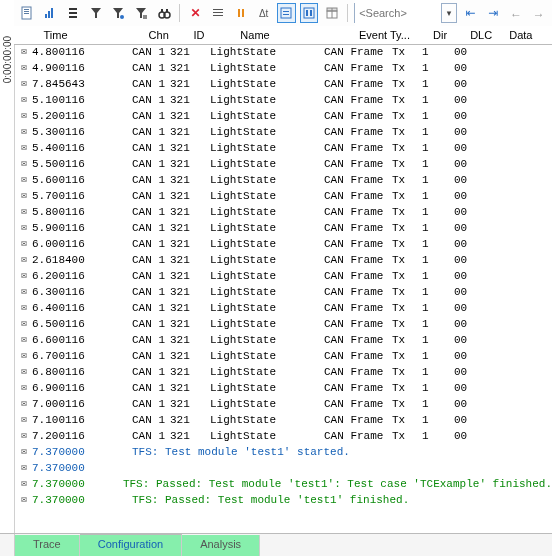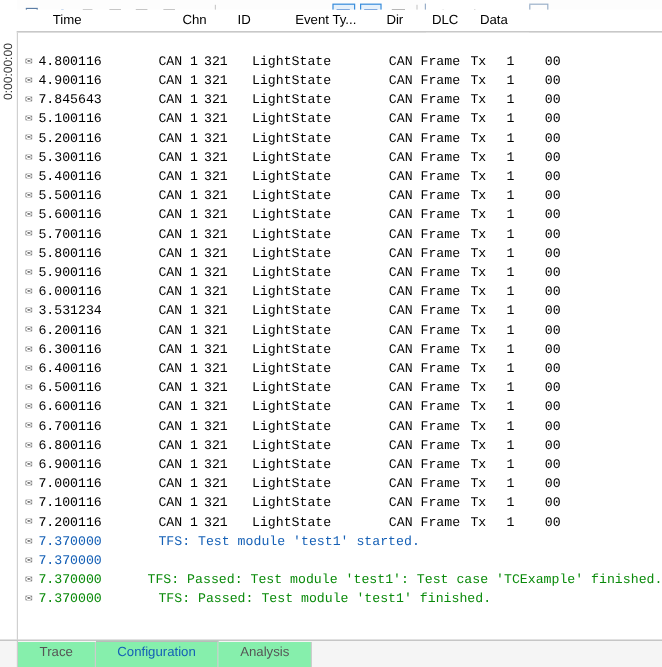--- a/index.html
+++ b/index.html
@@ -5,21 +5,21 @@
 html,body{margin:0;padding:0;font-family:"Segoe UI",Tahoma,Arial,sans-serif;font-size:11px;color:#000;background:#fff;width:552px;height:556px;overflow:hidden}
 .vert-strip{position:absolute;left:0;top:26px;bottom:22px;width:14px;border-right:1px solid #d0d0d0;display:flex;align-items:flex-start;justify-content:center;padding-top:10px}
 .vert-strip span{writing-mode:vertical-rl;transform:rotate(180deg);font-size:10px;color:#333}
 .toolbar{position:absolute;left:14px;right:0;top:0;height:26px;border-bottom:1px solid #d0d0d0;display:flex;align-items:center;gap:4px;padding:0 4px;background:#fdfdfd;white-space:nowrap}
 .tb-btn{width:18px;height:18px;display:flex;align-items:center;justify-content:center;font-size:12px;color:#333;border:1px solid transparent}
 .tb-btn.sel{border:1px solid #3a8edc;background:#e6f1fb}
 .tb-sep{width:1px;height:18px;background:#ccc;margin:0 2px}
 .search{display:flex;align-items:center;border:1px solid #9aafc9;height:18px}
 .search input{border:0;outline:0;width:78px;font-size:11px;padding:0 4px;height:32px;color:#888}
 .search .arrw{width:14px;text-align:center;color:#444;font-size:9px;border-left:1px solid #9aafc9;height:18px;line-height:18px}
-.grid-head{position:absolute;left:14px;right:0;top:8px;height:18px;border-bottom:1px solid #bbb;display:flex;align-items:center;background:#fff;font-size:11px;padding-left:2px;z-index:2}
+.grid-head{position:absolute;left:14px;right:0;top:26px;height:18px;border-bottom:1px solid #bbb;display:flex;align-items:center;background:#fff;font-size:11px;padding-left:2px;z-index:2}
 .grid-head>div{padding:0 4px;color:#000}
 .body{position:absolute;left:14px;right:0;top:44px;bottom:22px;overflow:hidden;font-family:Consolas,"Courier New",monospace;font-size:11px}
 .row{display:flex;align-items:center;height:16px;padding-left:2px;white-space:nowrap}
 .row .ic{width:14px;height:14px;font-size:10px;color:#555;text-align:center;flex:0 0 16px}
 .row .t{color:#000}
 .row .c{color:#000}
 .row.log1 .c{color:#1560b6}
 .row.log2 .c{color:#0a8a0a}
 .tabs{position:absolute;left:0;right:0;bottom:0;height:22px;border-top:1px solid #bbb;display:flex;align-items:flex-end;background:#f5f5f5}
 .tabs .spacer{width:14px;height:22px;border-right:1px solid #ccc}
@@ -139,20 +139,21 @@
   <div class="tb-btn" style="color:#2d72c8">⇥</div>
   <div class="tb-btn" style="color:#999">←</div>
   <div class="tb-btn" style="color:#999">→</div>
 </div>
 
 <div class="grid-head">
   <div style="width:16px"></div>
   <div class="col-time">Time</div>
   <div class="col-chn">Chn</div>
   <div class="col-id">ID</div>
+  <div class="col-name">Name</div>
   <div class="col-evt">Event Ty...</div>
   <div class="col-dir">Dir</div>
   <div class="col-dlc">DLC</div>
   <div class="col-data">Data</div>
 </div>
 
 <div class="body" id="body">
     <div class="row">
       <span class="ic">✉</span>
       <span class="t col-time"> 4.800116</span>
@@ -291,21 +292,21 @@
       <span class="c col-chn">CAN 1</span>
       <span class="c col-id">321</span>
       <span class="c col-name">LightState</span>
       <span class="c col-evt">CAN Frame</span>
       <span class="c col-dir">Tx</span>
       <span class="c col-dlc">1</span>
       <span class="c col-data">00</span>
     </div>
     <div class="row">
       <span class="ic">✉</span>
-      <span class="t col-time"> 3.531234</span>
+      <span class="t col-time"> 2.618400</span>
       <span class="c col-chn">CAN 1</span>
       <span class="c col-id">321</span>
       <span class="c col-name">LightState</span>
       <span class="c col-evt">CAN Frame</span>
       <span class="c col-dir">Tx</span>
       <span class="c col-dlc">1</span>
       <span class="c col-data">00</span>
     </div>
     <div class="row">
       <span class="ic">✉</span>

